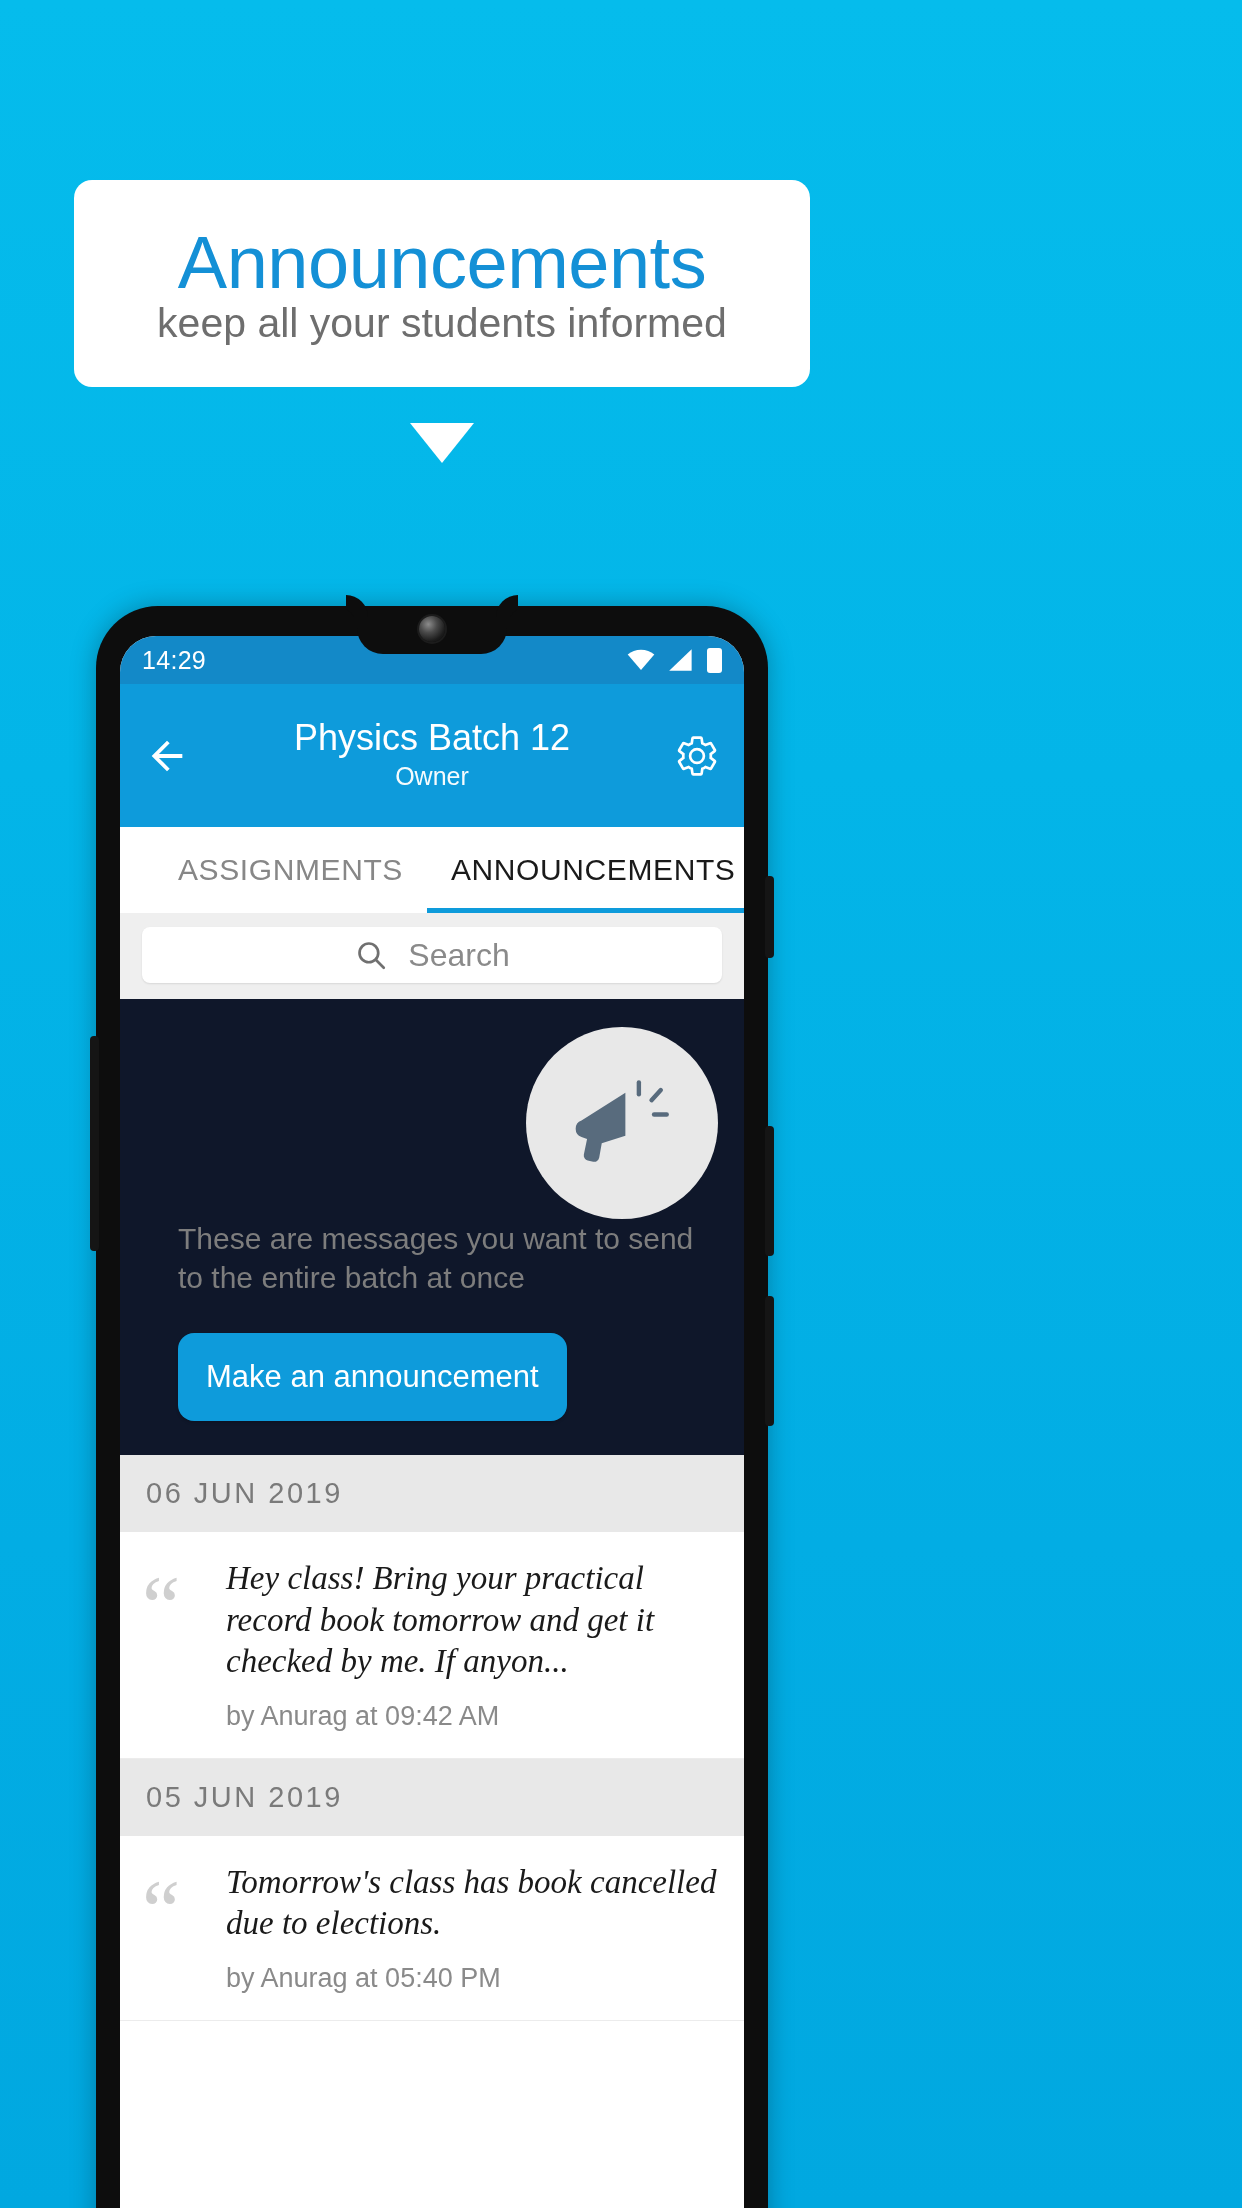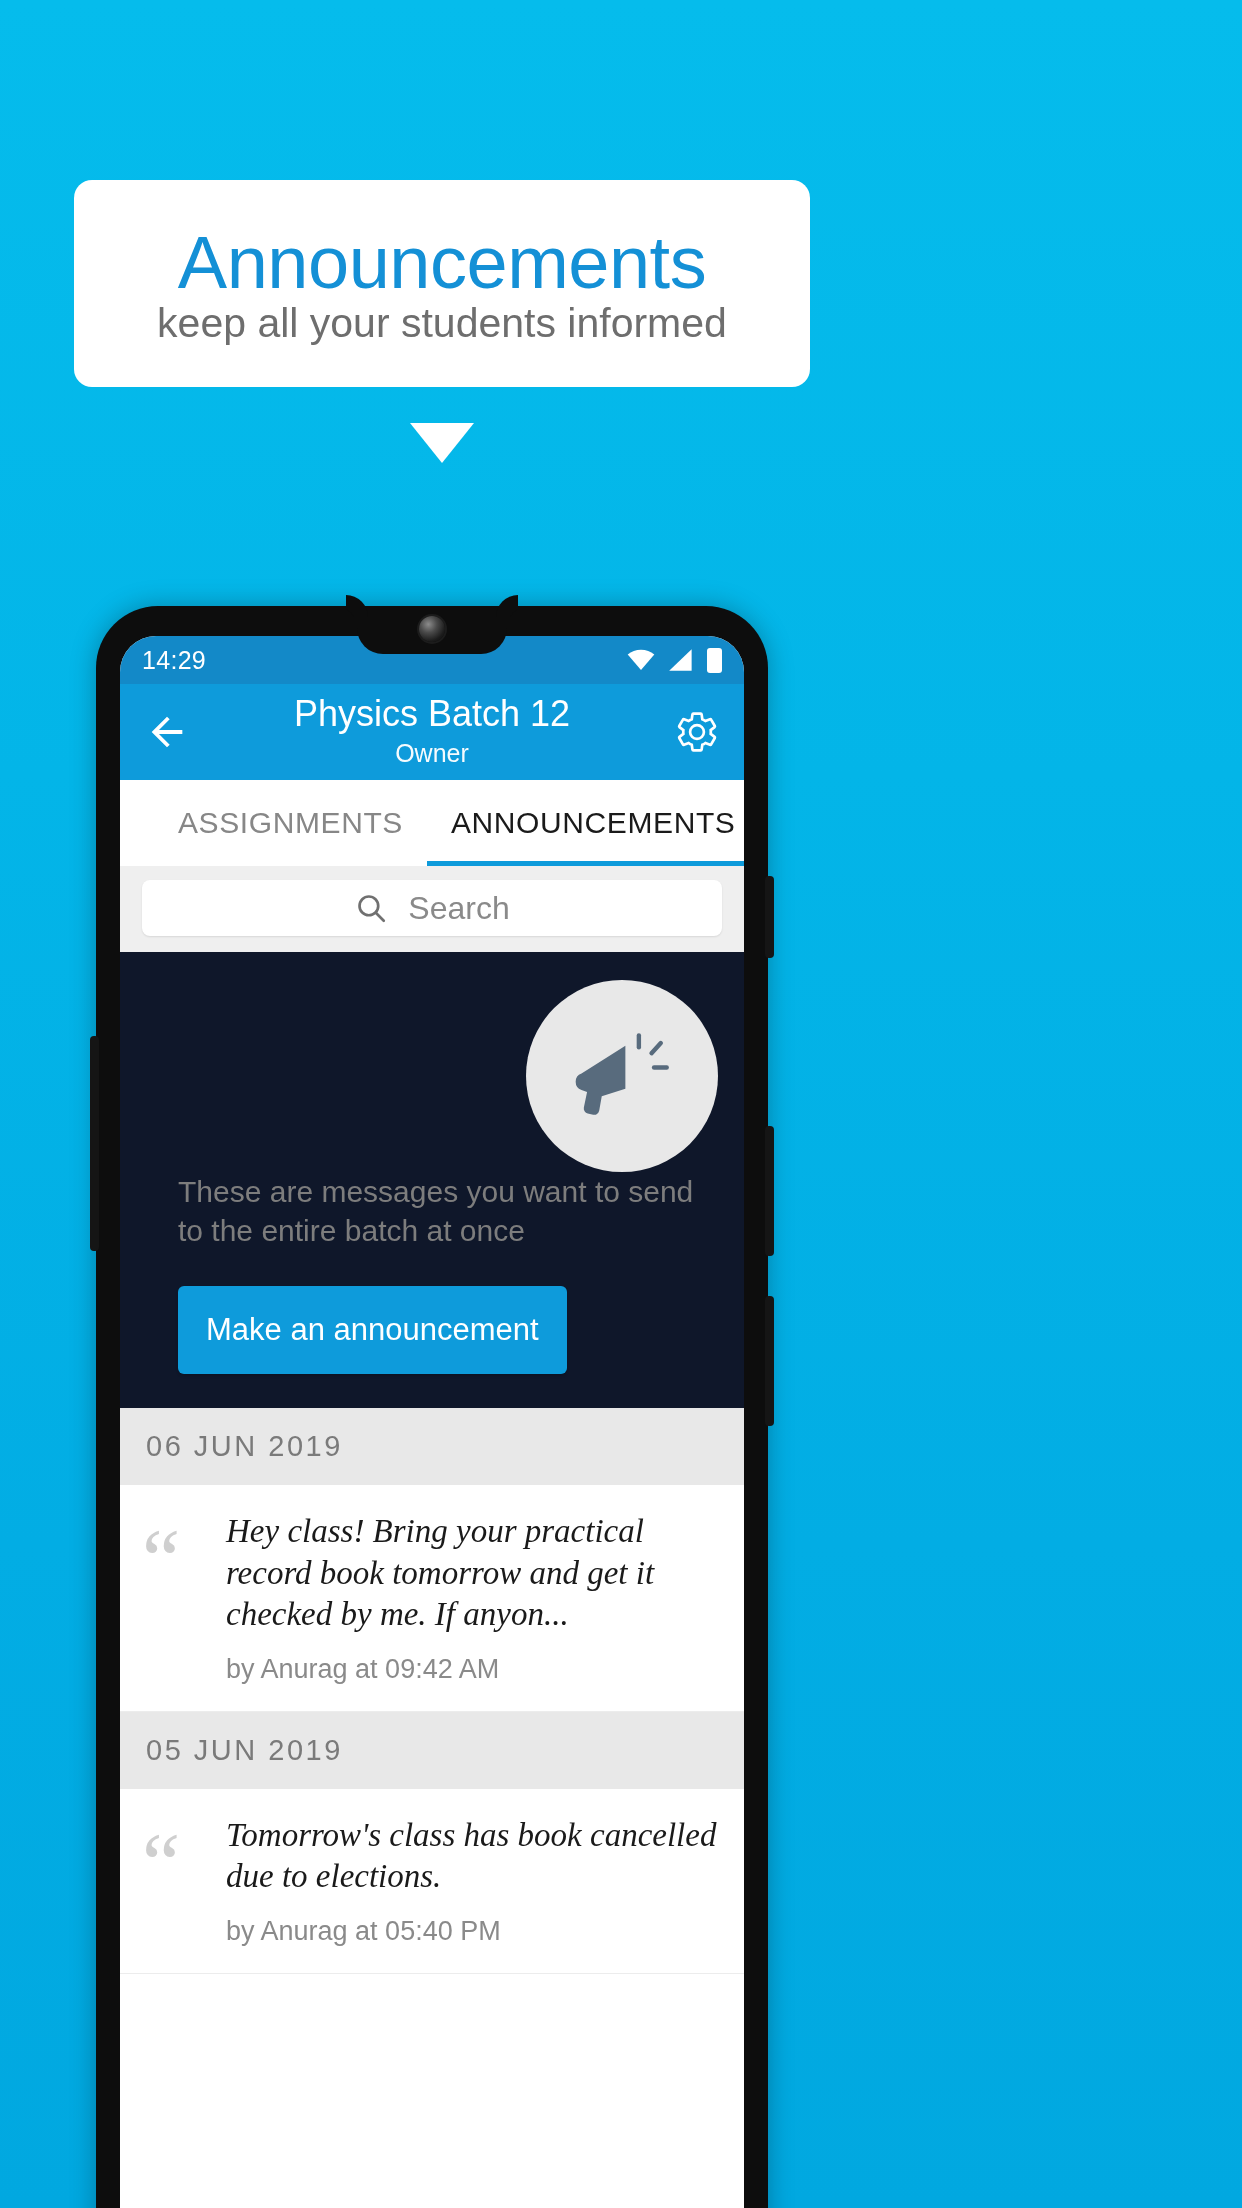--- a/index.html
+++ b/index.html
@@ -78,21 +78,21 @@
     padding:0 22px;box-sizing:border-box;font-size:25px;position:relative;z-index:3;
   }
   .sb-time{font-weight:500;letter-spacing:.3px;}
   .sb-icons{display:flex;align-items:center;gap:13px;}
   .ico-wifi{width:28px;height:22px;}
   .ico-sig{width:26px;height:22px;}
   .ico-bat{width:15px;height:25px;background:#fff;border-radius:3px;}
 
   
   .appbar{
-    background:#0E9BDB;height:96px;
+    background:#0E9BDB;height:143px;
     display:flex;align-items:center;padding:0 24px;box-sizing:border-box;
     position:relative;
   }
   .back-arrow{width:46px;height:46px;flex:0 0 46px;cursor:pointer;}
   .appbar-center{flex:1;text-align:center;padding-bottom:2px;}
   .appbar-title{font-size:36px;color:#fff;font-weight:400;line-height:1.1;}
   .appbar-sub{font-size:25px;color:#fff;margin-top:5px;opacity:.96;}
   .gear{width:46px;height:46px;flex:0 0 46px;cursor:pointer;}
 
   
@@ -123,21 +123,21 @@
   
   .promo{background:#0f172a;display:flex;align-items:flex-end;padding:28px 26px 34px 26px;flex-direction:column;}
   .promo-circle{
     width:192px;height:192px;border-radius:50%;background:#E8E8E8;
     flex:0 0 192px;display:flex;align-items:center;justify-content:center;
   }
   .promo-right{flex:1;padding-left:32px;}
   .promo-text{font-size:30px;color:#7d7d7d;line-height:1.30;}
   .promo-btn{
     margin-top:36px;background:#0E9BDB;color:#fff;border:none;
-    border-radius:6px;padding:26px 28px;font-size:31px;
+    border-radius:16px;padding:26px 28px;font-size:31px;
     font-family:"Liberation Sans",sans-serif;cursor:pointer;
     box-shadow:0 2px 3px rgba(0,0,0,.16);
   }
 
   
   .date-hdr{
     background:#E8E8E8;padding:22px 26px;font-size:29px;color:#7a7a7a;letter-spacing:2.5px;
   }
   .ann{
     background:#fff;display:flex;padding:26px 26px 26px 22px;

